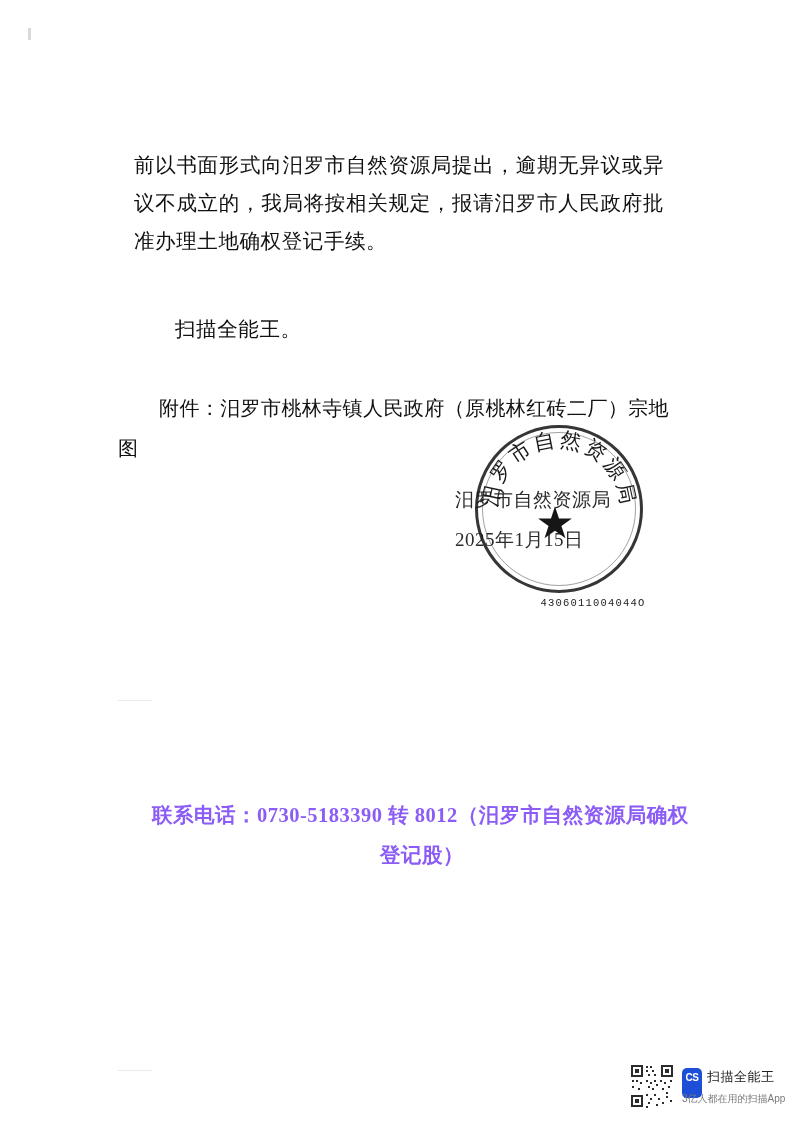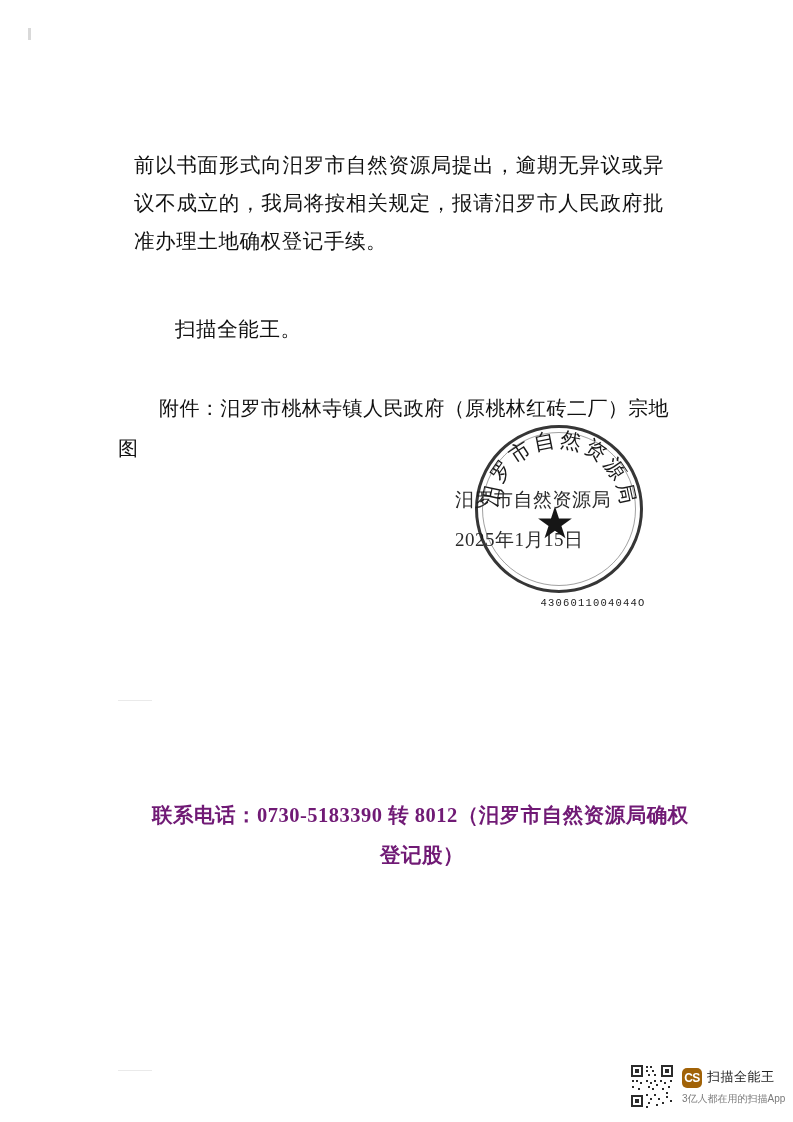--- a/index.html
+++ b/index.html
@@ -119,21 +119,21 @@
   
   .contact {
     position: absolute;
     left: 152px;
     top: 795px;
     width: 540px;
     font-size: 20.5px;
     line-height: 40px;
     letter-spacing: 0.5px;
     font-weight: 600;
-    color: #701a75;
+    color: #8b5cf6;
   }
   .contact .line2 { font-weight: 600; text-align: center; }
 
   
   .artifact {
     position: absolute;
     background: #d8d8d8;
     opacity: 0.55;
   }
   .art-1 { left: 28px; top: 28px; width: 3px; height: 12px; background: #b9b9b9; }
@@ -153,25 +153,25 @@
     left: 0;
     top: 0;
     width: 44px;
     height: 44px;
   }
   .cs-logo {
     position: absolute;
     left: 52px;
     top: 4px;
     width: 20px;
-    height: 20px;
+    height: 30px;
     border-radius: 5px;
-    background: #a16207;
+    background: #1d4ed8;
     color: #ffffff;
-    font-size: 12px;
+    font-size: 10px;
     font-weight: bold;
     font-family: "Liberation Sans", sans-serif;
     text-align: center;
     line-height: 20px;
     letter-spacing: -0.5px;
   }
   .cs-title {
     position: absolute;
     left: 77px;
     top: 4px;

